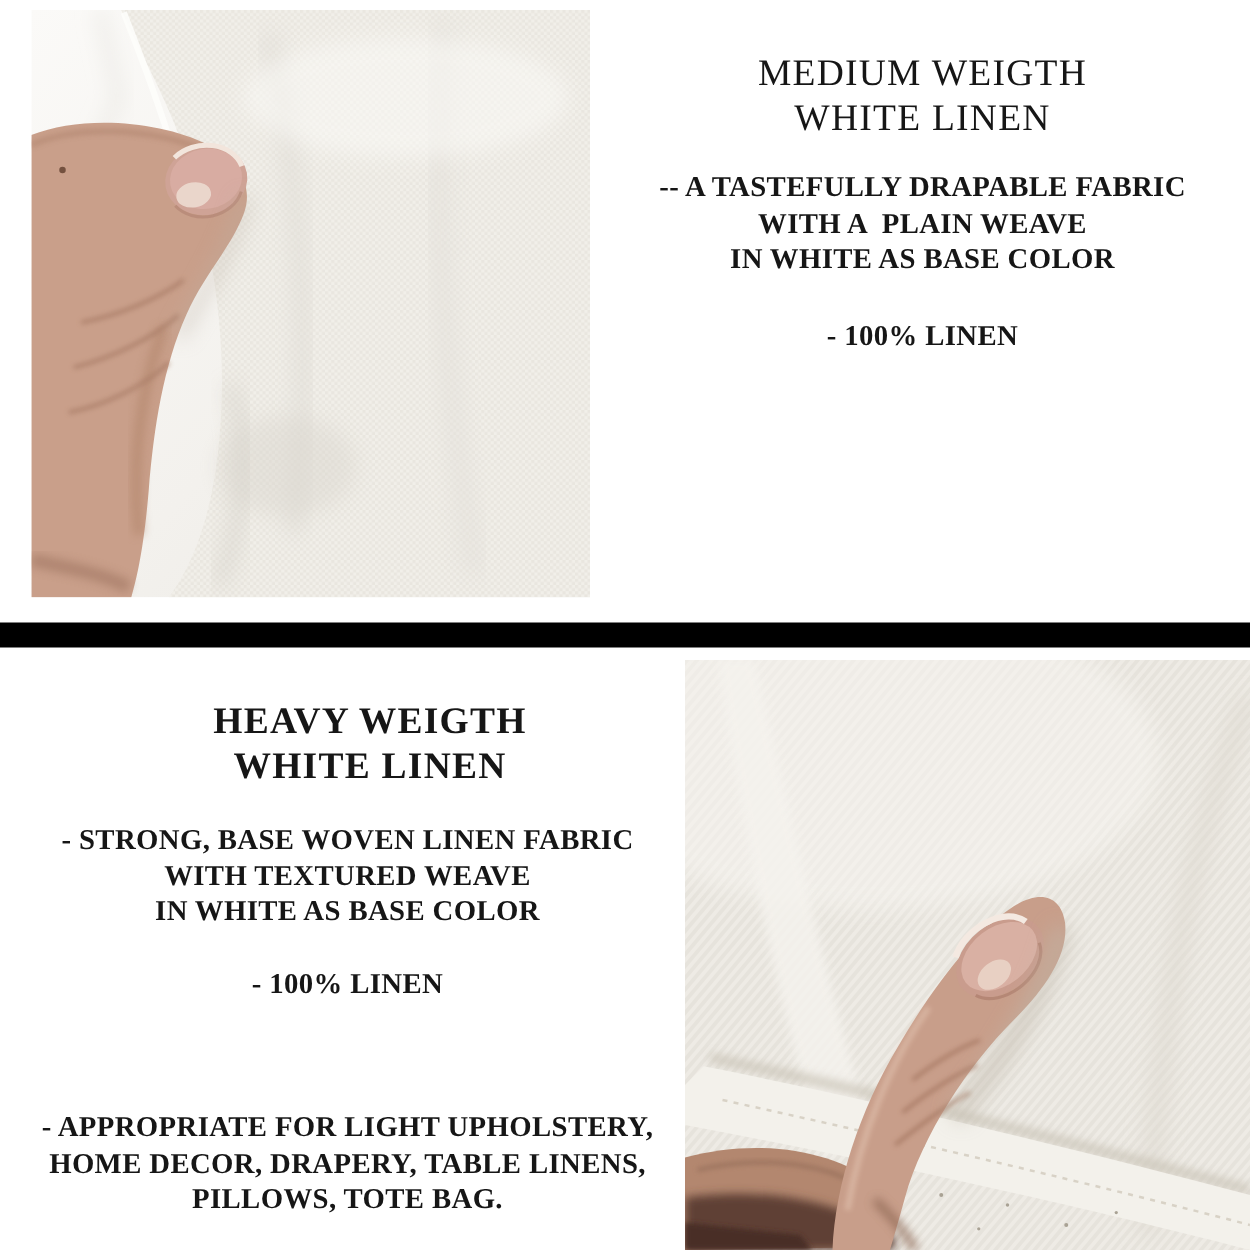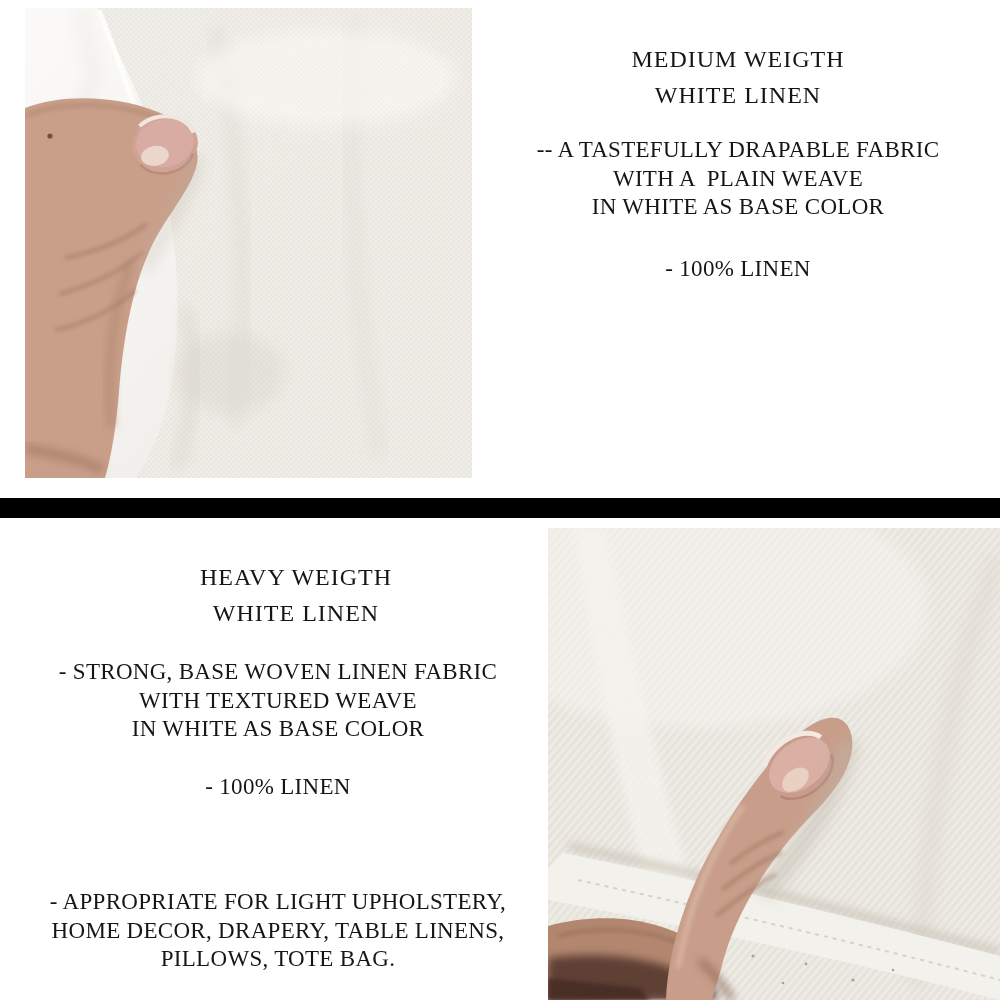--- a/index.html
+++ b/index.html
@@ -6,22 +6,22 @@
   body{width:1000px;height:1000px;font-family:"Liberation Serif","DejaVu Serif",serif;color:#161616;}
   .stage{position:relative;width:1000px;height:1000px;overflow:hidden;background:#ffffff;}
   .photo{position:absolute;overflow:hidden;}
   .photo svg{display:block;width:100%;height:100%;}
   .photo-top{left:25px;top:8px;width:447px;height:470px;}
   .photo-bottom{left:548px;top:528px;width:452px;height:472px;}
   .divider{position:absolute;left:0;top:498px;width:1000px;height:20px;background:#000000;}
   .tcol{position:absolute;}
   .tcol-top{left:480px;top:0;width:516px;height:498px;}
   .tcol-bottom{left:0;top:518px;width:556px;height:482px;}
-  .tb{position:absolute;left:0;width:100%;text-align:center;white-space:pre-line;}
-  .hd{font-size:24px;line-height:36px;letter-spacing:1px;}
+  .tb{position:absolute;left:0;width:100%;text-align:center;white-space:pre-line;font-weight:bold;}
+  .hd{font-size:30px;line-height:36px;letter-spacing:1px;}
   .bp{font-size:23px;line-height:28.5px;letter-spacing:0.3px;}
   .shift{transform:translateX(18px);}
 </style>
 </head>
 <body>
 
 <div class="stage">
 
   <figure class="photo photo-top" style="margin:0" aria-label="hand pinching sheer medium weight white linen">
     <svg viewBox="0 0 447 470">
@@ -86,21 +86,21 @@
 WHITE LINEN</h2>
     <p class="tb bp" style="top:136px;margin:0">-- A TASTEFULLY DRAPABLE FABRIC
 WITH A &nbsp;PLAIN WEAVE
 IN WHITE AS BASE COLOR</p>
     <p class="tb bp" style="top:255px;margin:0">- 100% LINEN</p>
   </div>
 
   <div class="divider"></div>
 
   <div class="tcol tcol-bottom">
-    <h2 class="tb hd shift" style="top:41px;margin:0;font-weight:normal">HEAVY WEIGTH
+    <h2 class="tb hd shift" style="top:41px;margin:0;font-weight:bold">HEAVY WEIGTH
 WHITE LINEN</h2>
     <p class="tb bp" style="top:140px;margin:0">- STRONG, BASE WOVEN LINEN FABRIC
 WITH TEXTURED WEAVE
 IN WHITE AS BASE COLOR</p>
     <p class="tb bp" style="top:255px;margin:0">- 100% LINEN</p>
     <p class="tb bp" style="top:370px;margin:0">- APPROPRIATE FOR LIGHT UPHOLSTERY,
 HOME DECOR, DRAPERY, TABLE LINENS,
 PILLOWS, TOTE BAG.</p>
   </div>
 

